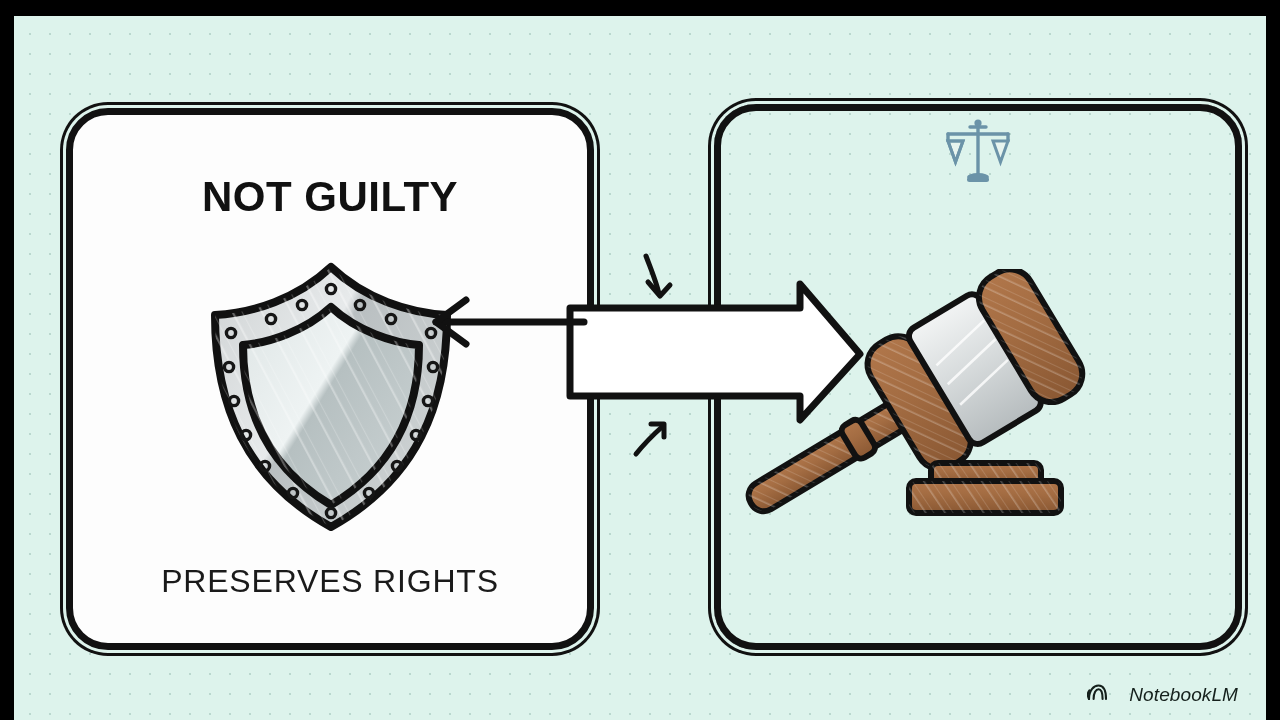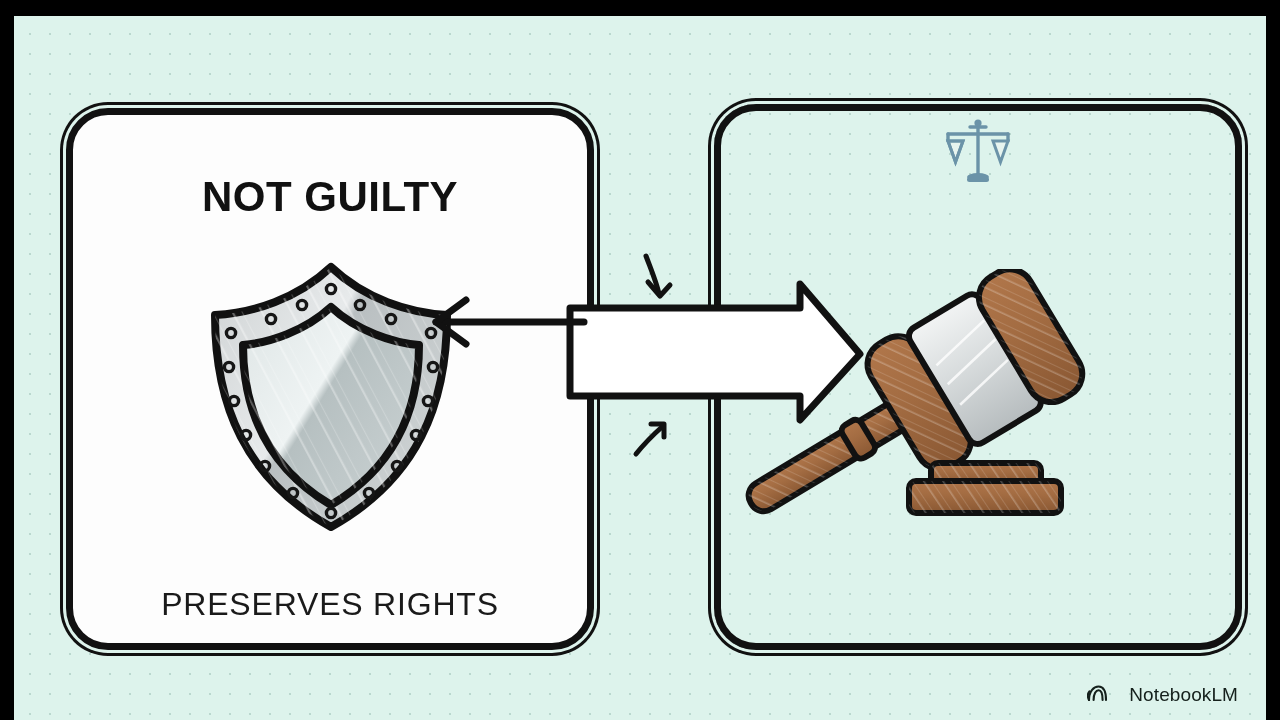--- a/index.html
+++ b/index.html
@@ -83,21 +83,21 @@
     position: absolute;
     left: 0;
     width: 100%;
     text-align: center;
     font-size: 32px;
     font-weight: 400;
     color: #1a1a1a;
     letter-spacing: 0.8px;
     white-space: nowrap;
   }
-  .left-panel .panel-caption  { top: 448px; margin-top: 23px; }
+  .left-panel .panel-caption  { top: 448px; }
   .right-panel .panel-caption { top: 452px; }
 
   .scales-wrap {
     position: absolute;
     top: 6px;
     left: 0;
     width: 100%;
     text-align: center;
   }
 
@@ -122,23 +122,24 @@
     z-index: 20;
     pointer-events: none;
   }
 
   
   #watermark {
     position: absolute;
     right: 28px;
     bottom: 30px;
     display: flex;
-    align-items: flex-end;
+    align-items: flex-start;
     gap: 21px;
     z-index: 50;
+    font-style: italic;
   }
   #watermark .wm-text {
     font-size: 19px;
     color: #15201c;
     letter-spacing: 0.1px;
     font-weight: 500;
   }
 </style>
 </head>
 <body>

